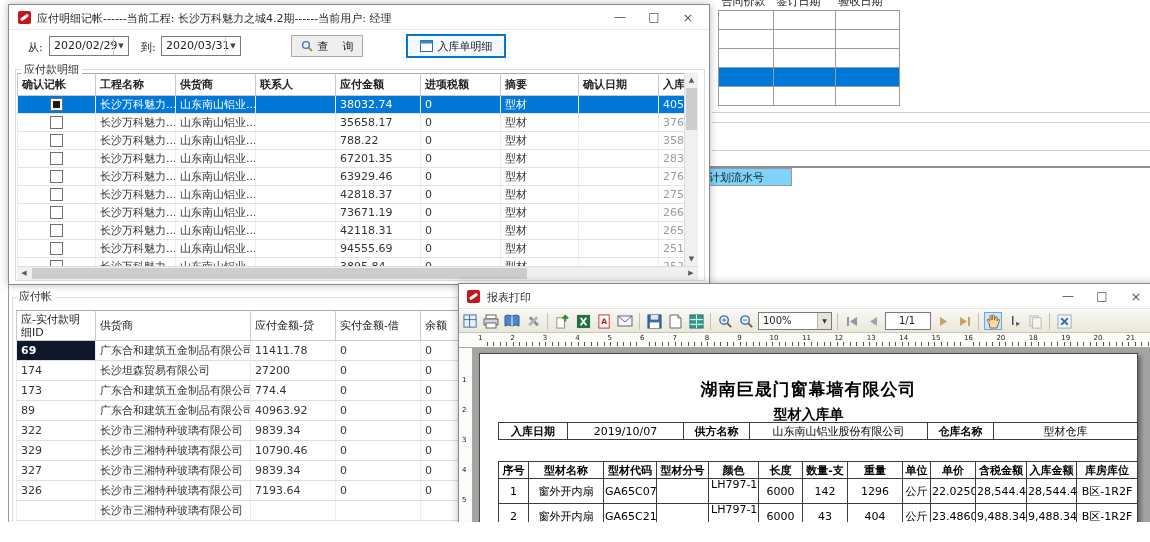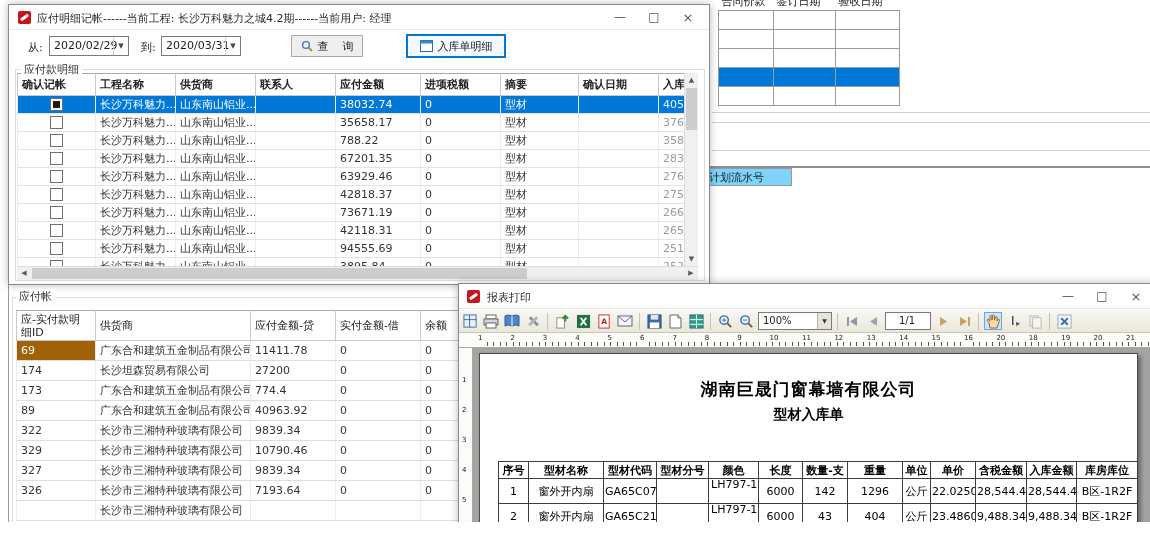--- a/index.html
+++ b/index.html
@@ -51,21 +51,21 @@
   .sbtn{position:absolute;background:#f0f0f0;color:#5a5a5a;font-size:7px;text-align:center;}
   .sthumb{position:absolute;background:#cdcdcd;}
   #vscroll1{right:0;top:0;width:14px;height:193px;border-left:1px solid #dcdcdc;}
   #hscroll1{left:0;top:193px;width:681px;height:14px;border-top:1px solid #dcdcdc;}
 
   
   #panel2{position:absolute;left:9px;top:285px;width:520px;height:257px;background:#fff;}
   #t2{border-collapse:collapse;table-layout:fixed;width:484px;background:#fff;position:absolute;left:7px;top:25px;}
   #t2 th{border:1px solid #c9c9c9;border-top:1px solid #a9a9a9;height:30px;font-weight:normal;color:#222;text-align:left;padding:0 4px;overflow:hidden;background:#fff;line-height:13px;}
   #t2 td{border:1px solid #ececec;border-bottom:1px solid #dedede;height:20px;padding:0 4px;white-space:nowrap;overflow:hidden;color:#333;}
-  #t2 td.selcell{background:#a16207;color:#fff;}
+  #t2 td.selcell{background:#0f172a;color:#fff;font-weight:bold;}
   #t2-clip{position:absolute;left:0px;top:0px;width:520px;height:241px;overflow:hidden;}
 
   
   #report-win{left:458px;top:283px;width:700px;height:260px;}
   #toolbar{position:absolute;left:0;top:26px;right:0;height:23px;background:linear-gradient(#f8f7f2,#eae7da);border-bottom:1px solid #c9c6ba;display:flex;align-items:center;padding:0 2px;gap:3px;}
   .tsep{width:1px;height:17px;background:#c6c3b6;margin:0 2px;flex:none;}
   .ticon{width:18px;height:18px;flex:none;display:flex;align-items:center;justify-content:center;border:1px solid transparent;}
   .ticon.active{background:#cfe4f7;border:1px solid #66a7e8;}
   .ticon.disabled{opacity:.45;}
   .tcombo{position:relative;width:74px;height:18px;background:#fff;border:1px solid #7a7a7a;font-size:10px;line-height:16px;padding-left:4px;flex:none;}
@@ -640,20 +640,28 @@
         <table class="rpt" id="info-table">
           <colgroup>
               <col style="width:69px">
               <col style="width:116px">
               <col style="width:66px">
               <col style="width:178px">
               <col style="width:66px">
               <col style="width:144px">
             </colgroup>
           <tbody id="info-body">
+              <tr>
+                <td class="l">入库日期</td>
+                <td>2019/10/07</td>
+                <td class="l">供方名称</td>
+                <td>山东南山铝业股份有限公司</td>
+                <td class="l">仓库名称</td>
+                <td>型材仓库</td>
+              </tr>
             </tbody>
         </table>
         <table class="rpt" id="detail-table">
           <colgroup>
               <col style="width:30px">
               <col style="width:75px">
               <col style="width:53px">
               <col style="width:52px">
               <col style="width:50px">
               <col style="width:44px">

